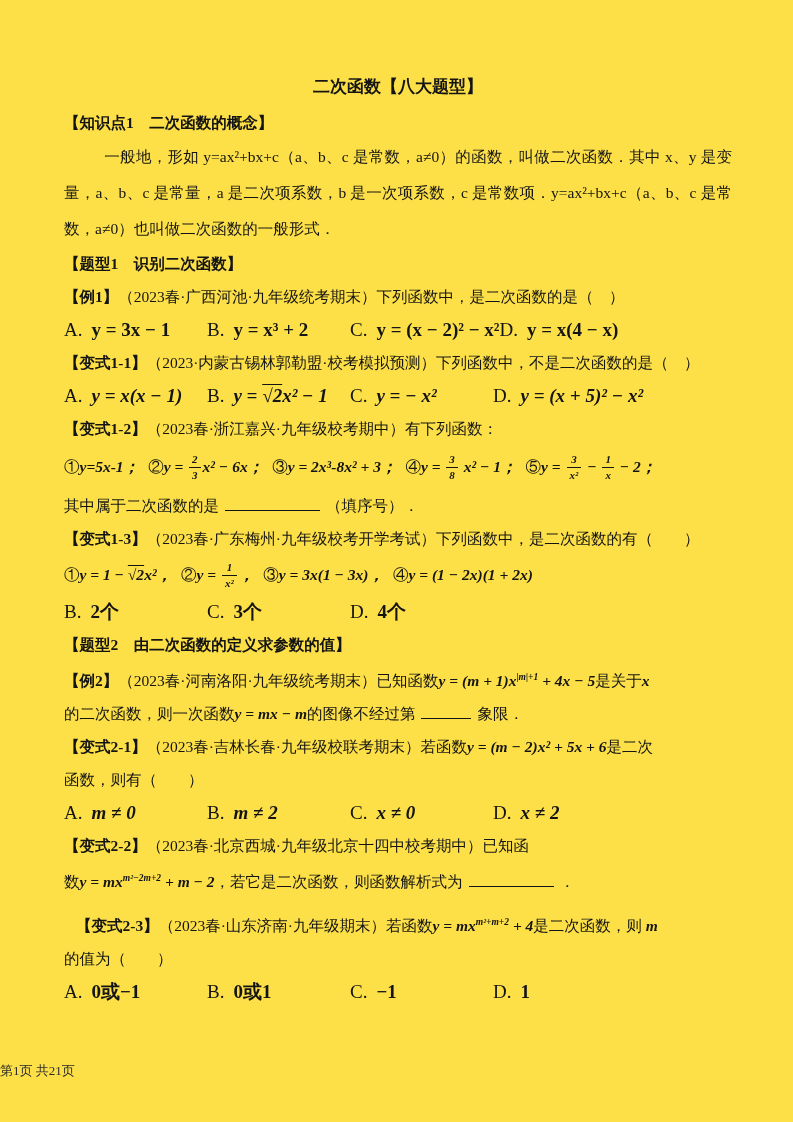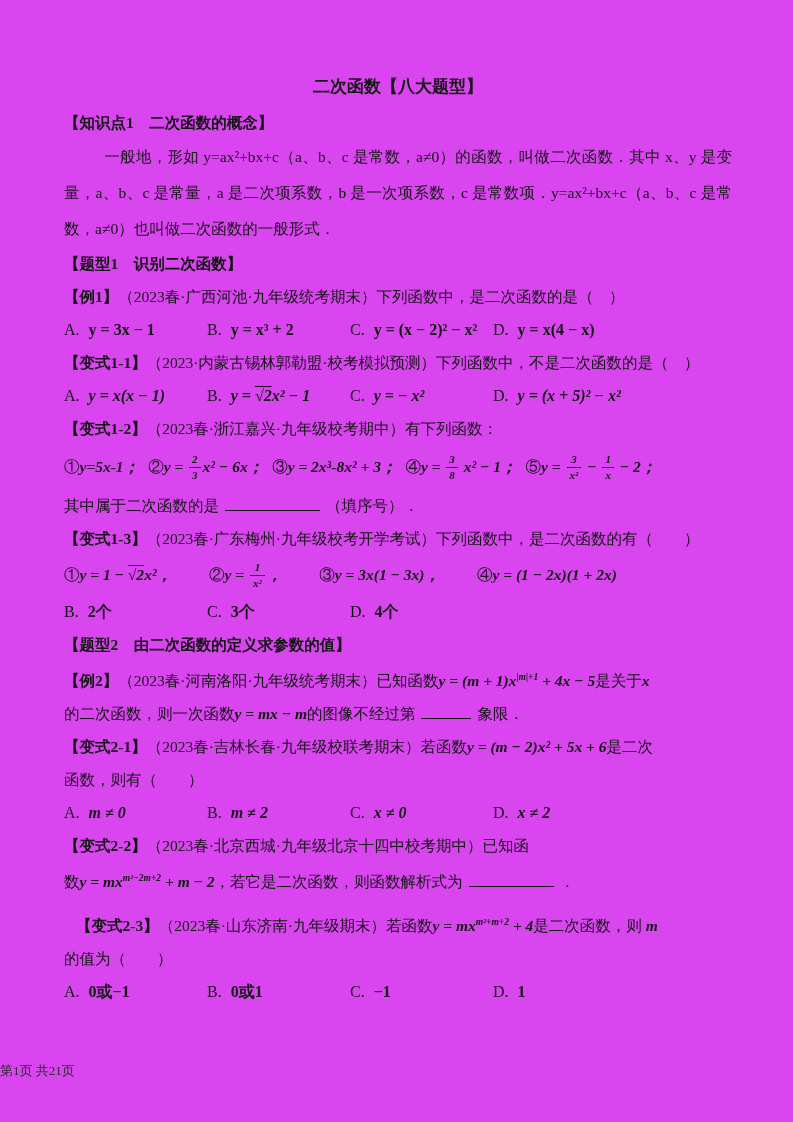--- a/index.html
+++ b/index.html
@@ -1,40 +1,40 @@
 <!DOCTYPE html>
 <html lang="zh"><head>
 <meta charset="utf-8">
 <style>
   html,body { margin:0; padding:0; background:#ffffff; }
   .page {
-    position:relative; width:793px; height:1122px; background:#d946ef;
+    position:relative; width:793px; height:1122px; background:#fde047;
     font-family:"Liberation Serif","DejaVu Serif",serif; color:#141414;
     overflow:hidden;
   }
   .content { position:absolute; left:64px; top:72px; width:668px; }
   .title { text-align:center; font-weight:bold; font-size:17px; line-height:30px; margin-bottom:4px; }
   .bh { font-weight:bold; font-size:15.5px; line-height:33px; }
   .para { font-size:15.5px; line-height:36px; text-align:justify; text-indent:2.6em; }
   .line { font-size:15.5px; line-height:33px; }
   .label { font-weight:bold; }
   .m  { font-weight:bold; }
   .mi { font-weight:bold; font-style:italic; }
   sup.e { font-size:9.5px; font-weight:bold; font-style:italic; vertical-align:6px; }
   .frac { display:inline-block; vertical-align:-0.55em; text-align:center; font-size:11px; line-height:1.1; margin:0 2px; font-weight:bold; font-style:italic; }
   .frac .num { display:block; padding:0 3px 1px; border-bottom:1.2px solid #141414; }
   .frac .den { display:block; padding:1px 3px 0; }
   .rad { text-decoration:overline; }
   .blank { display:inline-block; border-bottom:1.2px solid #141414; height:15px; margin:0 6px; vertical-align:baseline; }
   .w95 { width:95px; } .w50 { width:50px; } .w85 { width:85px; }
-  .opts { display:flex; font-size:16px; line-height:33px; }
+  .opts { display:flex; font-size:19px; line-height:33px; }
   .opt { flex:0 0 auto; min-width:143px; white-space:nowrap; }
   .opt .k { margin-right:9px; }
   .items { display:flex; align-items:center; height:44px; font-size:15.5px; }
-  .items-sm { height:40px;gap:28px; }
+  .items-sm { height:40px; }
   .item { margin-right:9px; white-space:nowrap; }
   .ic { font-weight:normal; font-style:normal; }
   .mt8 { margin-top:8px;margin-left:12px; }
   .footer { position:absolute; top:1062px; left:0; width:100%; text-align:left; font-size:13px; color:#2b2b2b; }
 </style>
 </head>
 <body>
 
 <div class="page">
   <div class="content">

